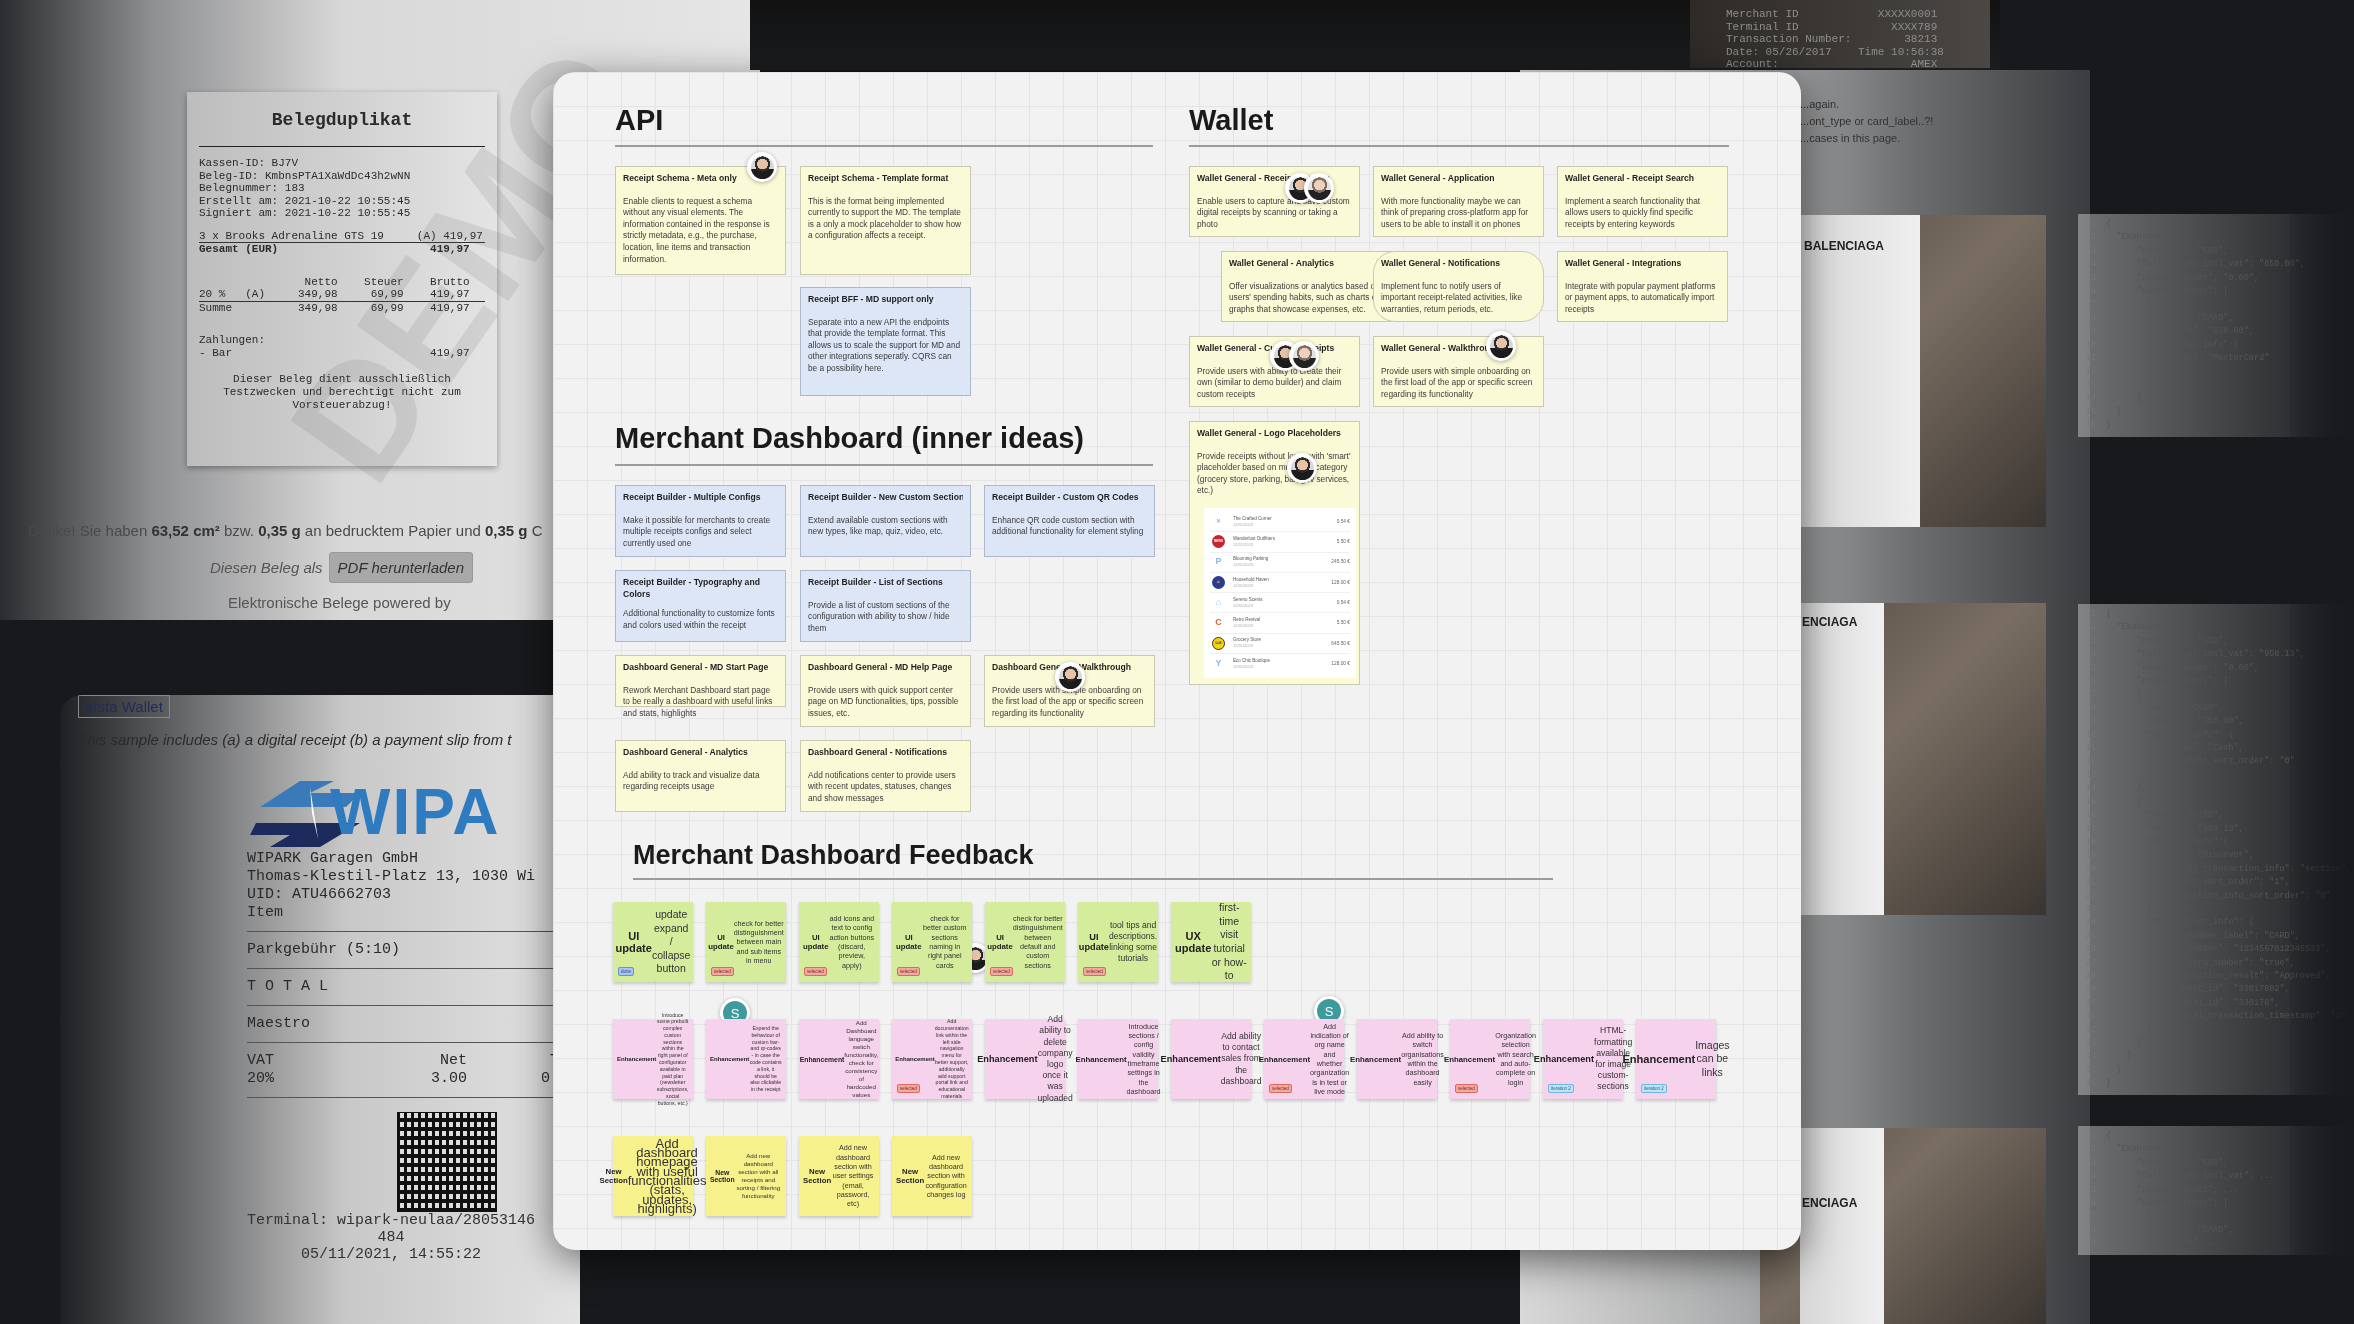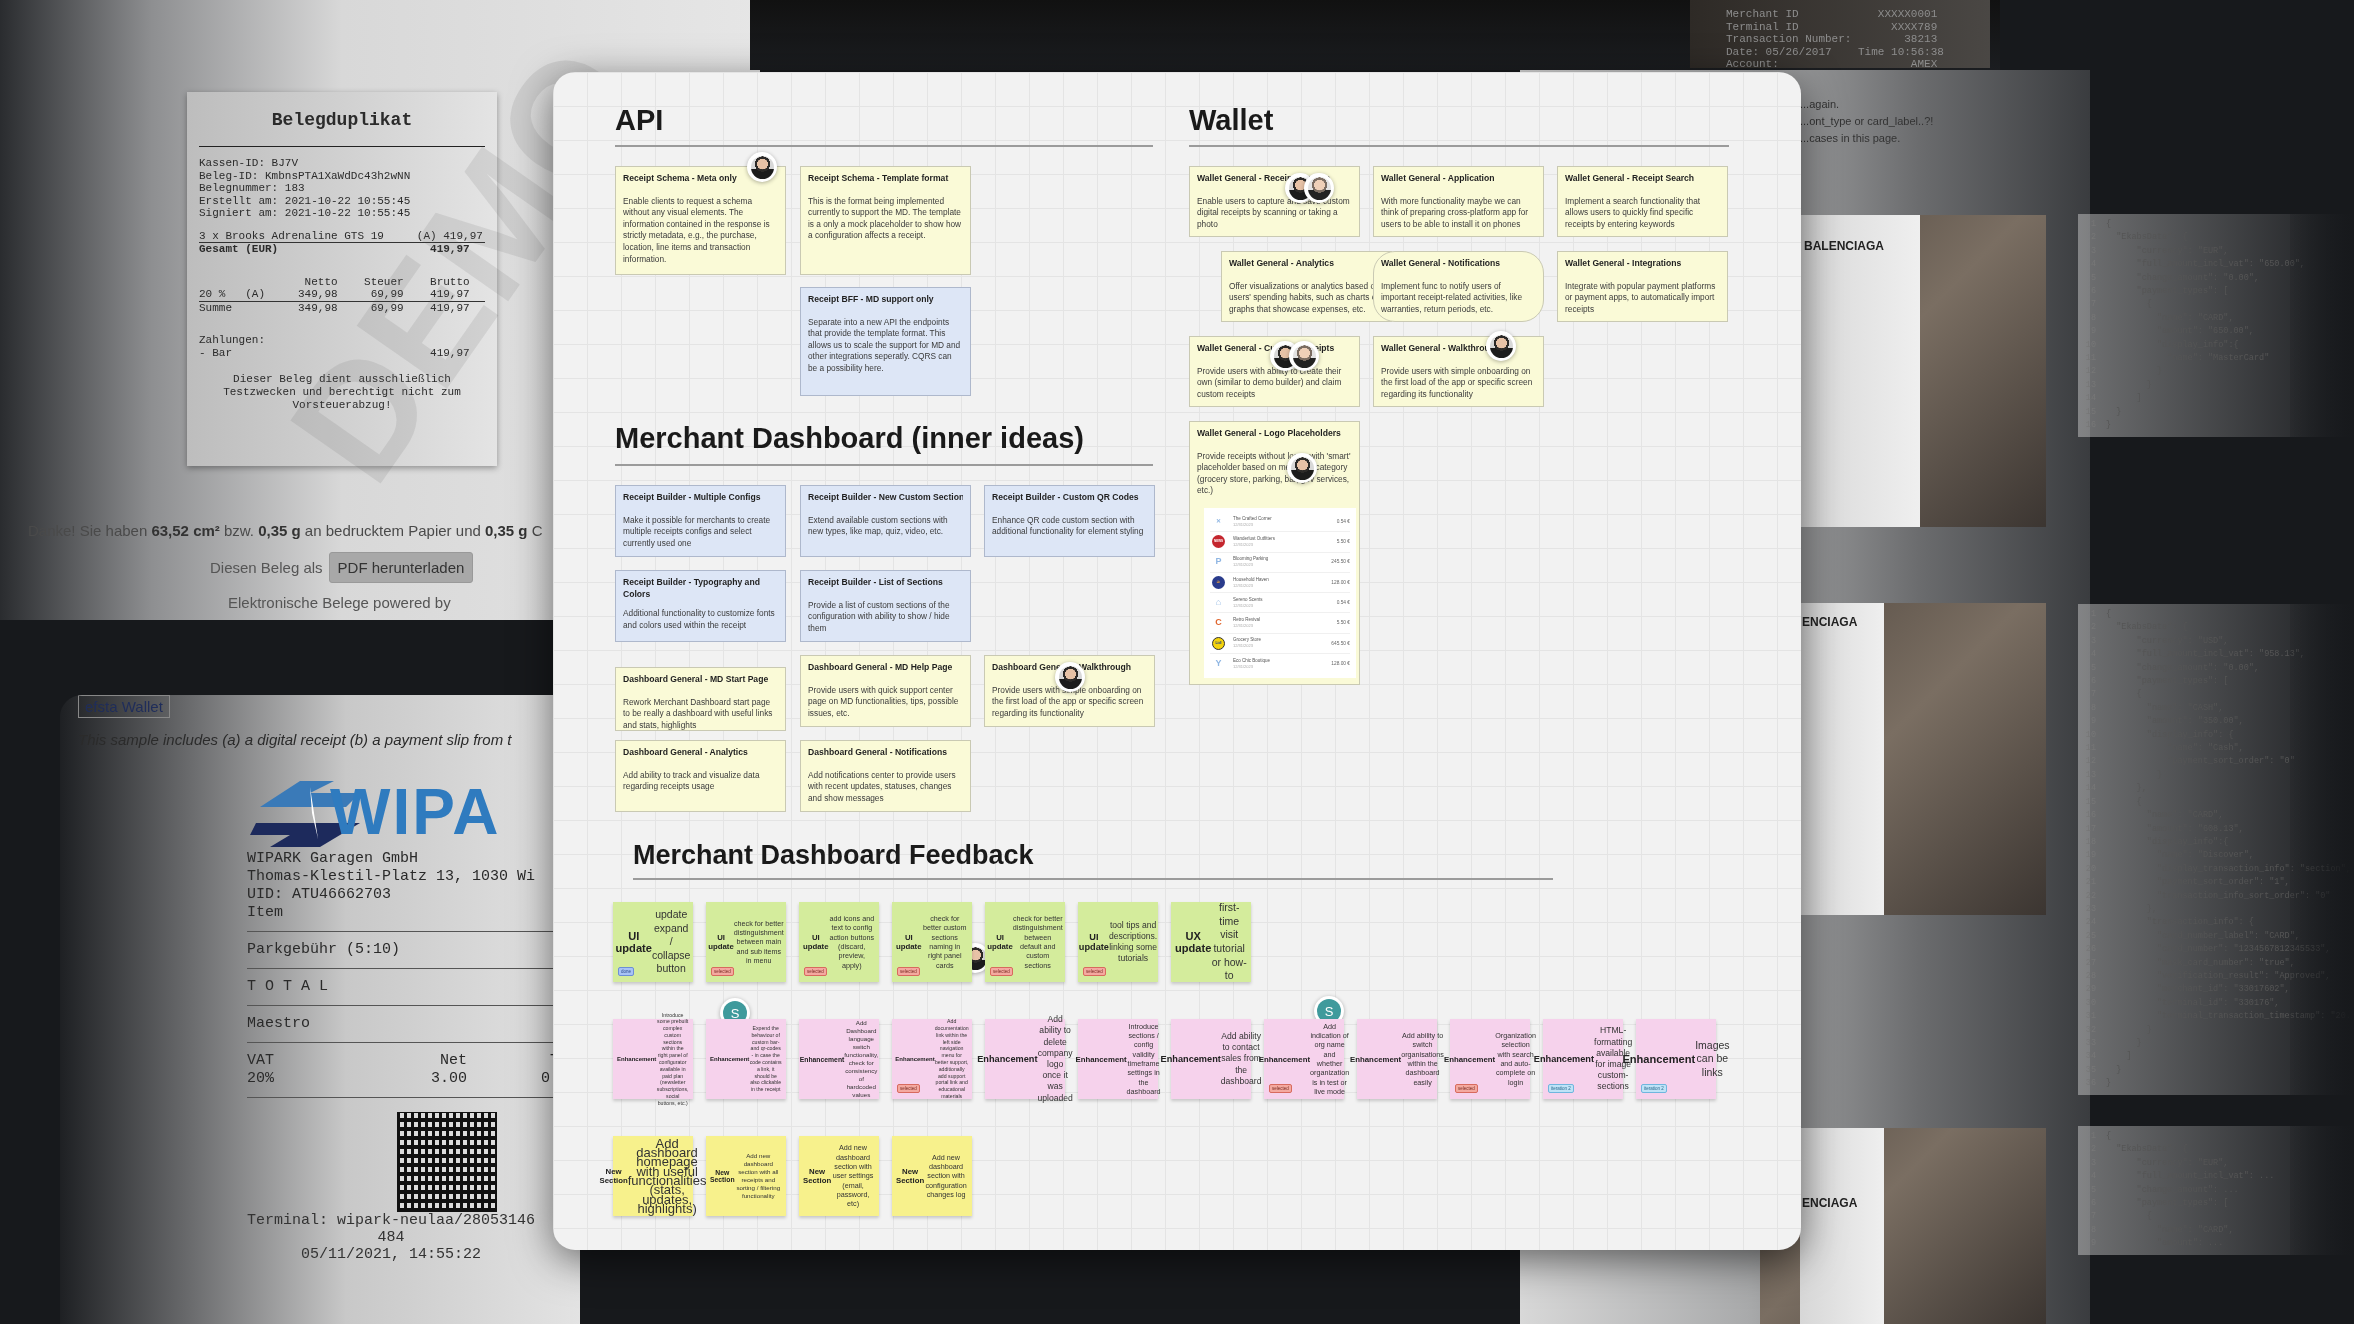--- a/index.html
+++ b/index.html
@@ -15,21 +15,21 @@
     font-family: "Liberation Mono", monospace; color: #2b2b2b; font-size: 11px; padding: 14px 12px; }
   .receipt-paper .title { text-align: center; font-weight: bold; font-size: 18px; margin-top: 4px; }
   .receipt-paper .rule { border-top: 1px solid #222; margin: 16px 0 10px; }
   .receipt-paper .line { white-space: pre; line-height: 12.5px; }
   .receipt-paper .gap { height: 10px; }
   .receipt-paper .foot { text-align: center; margin-top: 14px; white-space: pre-line; line-height: 13px; }
   .demo-mark { position: absolute; left: 40px; top: 80px; font-size: 160px; font-weight: bold;
     color: rgba(80,80,80,.12); transform: rotate(-55deg); font-family: "Liberation Sans", sans-serif; }
   .thanks-line { position: absolute; left: 28px; top: 522px; font-size: 15px; color: #4a4a4a; white-space: nowrap; }
   .thanks-line b { color: #333; }
-  .download-row { position: absolute; left: 210px; top: 552px; font-size: 15px; color: #555; display: flex; align-items: center; gap: 6px; }
+  .download-row { position: absolute; left: 210px; top: 552px; font-size: 15px; color: #555; display: flex; align-items: center; gap: 6px; font-style: italic; }
   .pdf-btn { background: #a8a8a8; border-radius: 3px; padding: 6px 8px; color: #333; border: 1px solid #999; }
   .powered { position: absolute; left: 228px; top: 594px; font-size: 15px; color: #555; }
 
   .bg-receipt2 { left: 60px; top: 695px; width: 520px; height: 629px; border-radius: 22px 0 0 0;
     background: linear-gradient(90deg, #1e2023 0%, #6a6b6d 25%, #c8c8c8 55%, #e3e3e3 100%); }
   .efsta-tag { position: absolute; left: 18px; top: 0; font-size: 15px; color: #1f2d5a; padding: 2px 6px; border: 1px solid #888; }
   .sample-text { position: absolute; left: 18px; top: 36px; font-size: 15px; color: #2b2b2b; white-space: nowrap; font-style: italic; }
   .wipark-logo { position: absolute; left: 190px; top: 82px; width: 130px; height: 72px; }
   .wipark-word { position: absolute; left: 330px; top: 82px; font-size: 64px; font-weight: bold; color: #2f7bbf; letter-spacing: 2px; font-family: "Liberation Sans", sans-serif; }
   .wipark-body { position: absolute; left: 187px; top: 160px; width: 360px; font-family: "Liberation Mono", monospace; font-size: 15px; color: #2a2a2a; }
@@ -337,21 +337,21 @@
       <div class="cb">Enhance QR code custom section with additional functionality for element styling</div>
   </div>
   <div class="card blue" style="left:62px;top:498px;width:171px;height:72px;">
     <div class="ct" style="white-space:normal;margin-bottom:8px;">Receipt Builder - Typography and Colors</div>
       <div class="cb">Additional functionality to customize fonts and colors used within the receipt</div>
   </div>
   <div class="card blue" style="left:247px;top:498px;width:171px;height:72px;">
     <div class="ct">Receipt Builder - List of Sections</div>
       <div class="cb">Provide a list of custom sections of the configuration with ability to show / hide them</div>
   </div>
-  <div class="card yellow" style="left:62px;top:583px;width:171px;height:64px;margin-top:12px;">
+  <div class="card yellow" style="left:62px;top:583px;width:171px;height:52px;">
     <div class="ct">Dashboard General - MD Start Page</div>
       <div class="cb">Rework Merchant Dashboard start page to be really a dashboard with useful links and stats, highlights</div>
   </div>
   <div class="card yellow" style="left:247px;top:583px;width:171px;height:72px;">
     <div class="ct">Dashboard General - MD Help Page</div>
       <div class="cb">Provide users with quick support center page on MD functionalities, tips, possible issues, etc.</div>
   </div>
   <div class="card yellow" style="left:431px;top:583px;width:171px;height:72px;">
     <div class="ct">Dashboard General - Walkthrough</div>
       <div class="cb">Provide users with simple onboarding on the first load of the app or specific screen regarding its functionality</div>

